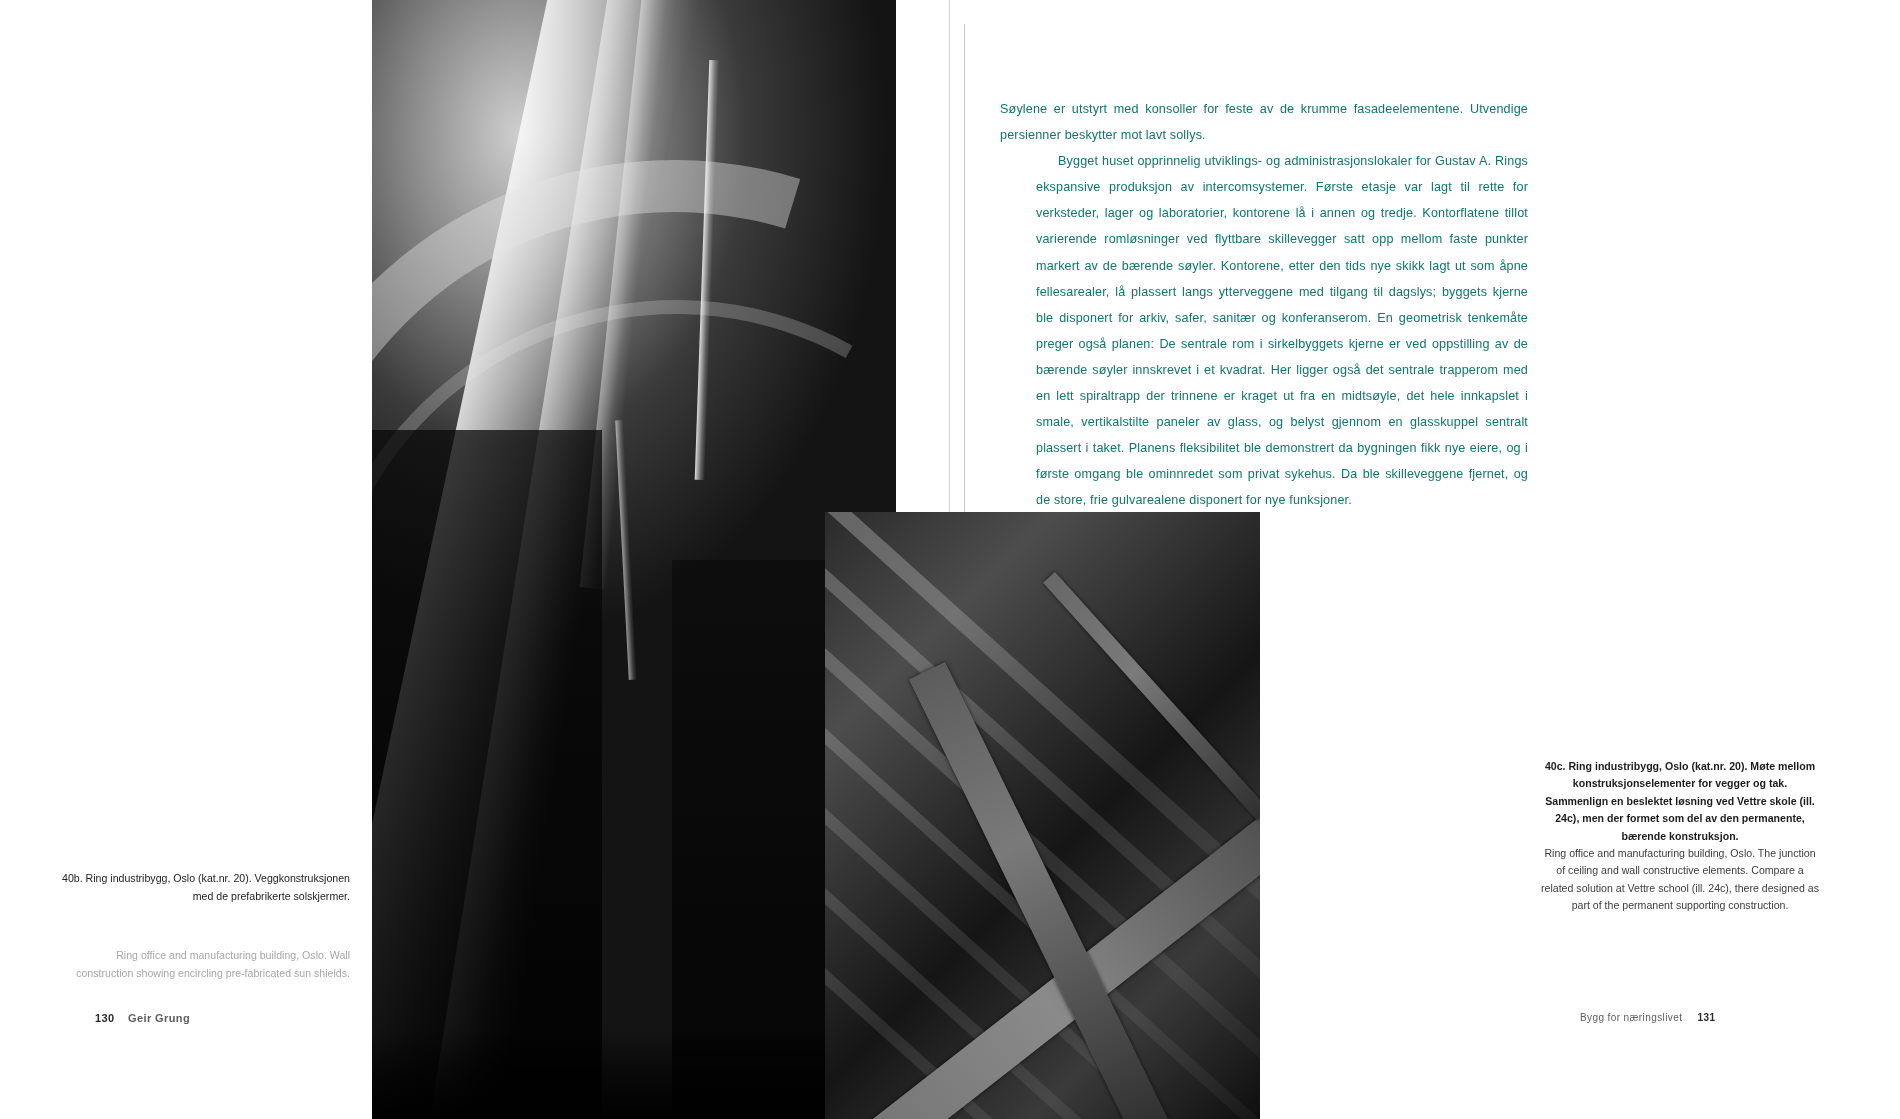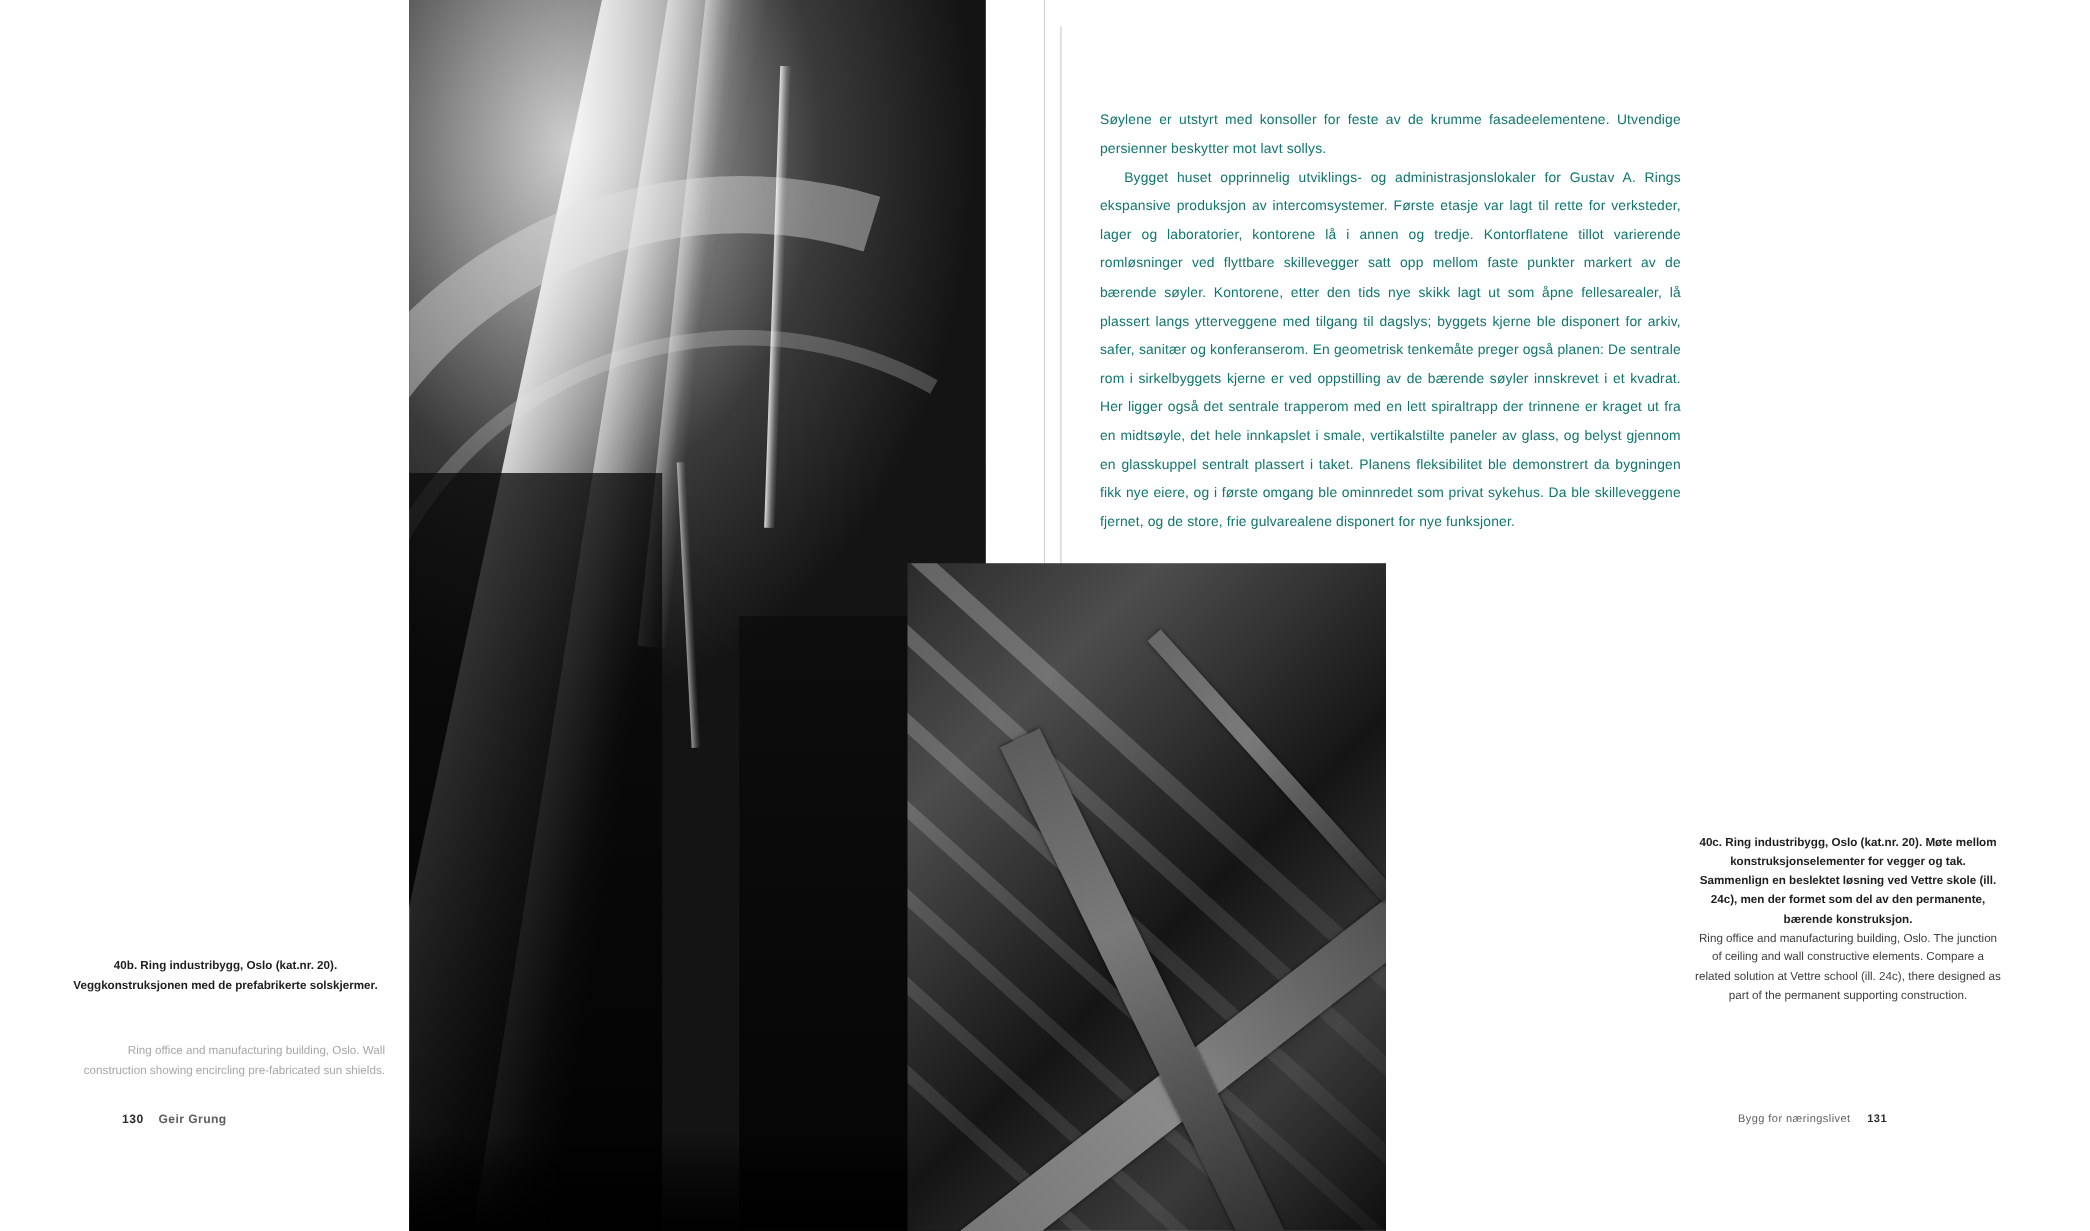--- a/index.html
+++ b/index.html
@@ -98,40 +98,40 @@
   .body-col p {
     margin: 0;
     font-size: 12.6px;
     line-height: 26.1px;
     text-align: justify;
     color: #0f766e;
     letter-spacing: 0.15px;
   }
   .body-col p.indent {
     text-indent: 22px;
+    margin-left: 36px;
   }
   .rule-vert {
     position: absolute;
     left: 964px; top: 24px;
     width: 1px; height: 1070px;
     background: #c9c9c9;
   }
   
   .caption-left {
     position: absolute;
     left: 60px; top: 870px;
     width: 290px;
     text-align: right;
     font-size: 10.6px;
     line-height: 17.5px;
   }
   .caption-left .no {
     color: #1d1d1d;
-    font-weight: bold;
-    text-align: center;
+    font-weight: normal;
   }
   .caption-left .en {
     color: #a7a7a7;
     margin-top: 42px;
   }
   .caption-right {
     position: absolute;
     left: 1540px; top: 758px;
     width: 280px;
     font-size: 10.6px;
@@ -146,21 +146,21 @@
     color: #3d3d3d;
   }
   
   .folio-left {
     position: absolute;
     left: 95px; top: 1012px;
     font-size: 11px;
     color: #2a2a2a;
     letter-spacing: 0.4px;
   }
-  .folio-left .num { font-weight: bold; margin-left: 16px; }
+  .folio-left .num { font-weight: bold; }
   .folio-left .txt { color: #5e5e5e; margin-left: 10px; font-weight: bold; }
   .folio-right {
     position: absolute;
     left: 1580px; top: 1012px;
     width: 240px;
     font-size: 10px;
     color: #2a2a2a;
     letter-spacing: 0.4px;
   }
   .folio-right .txt { color: #5e5e5e; margin-right: 12px; }

